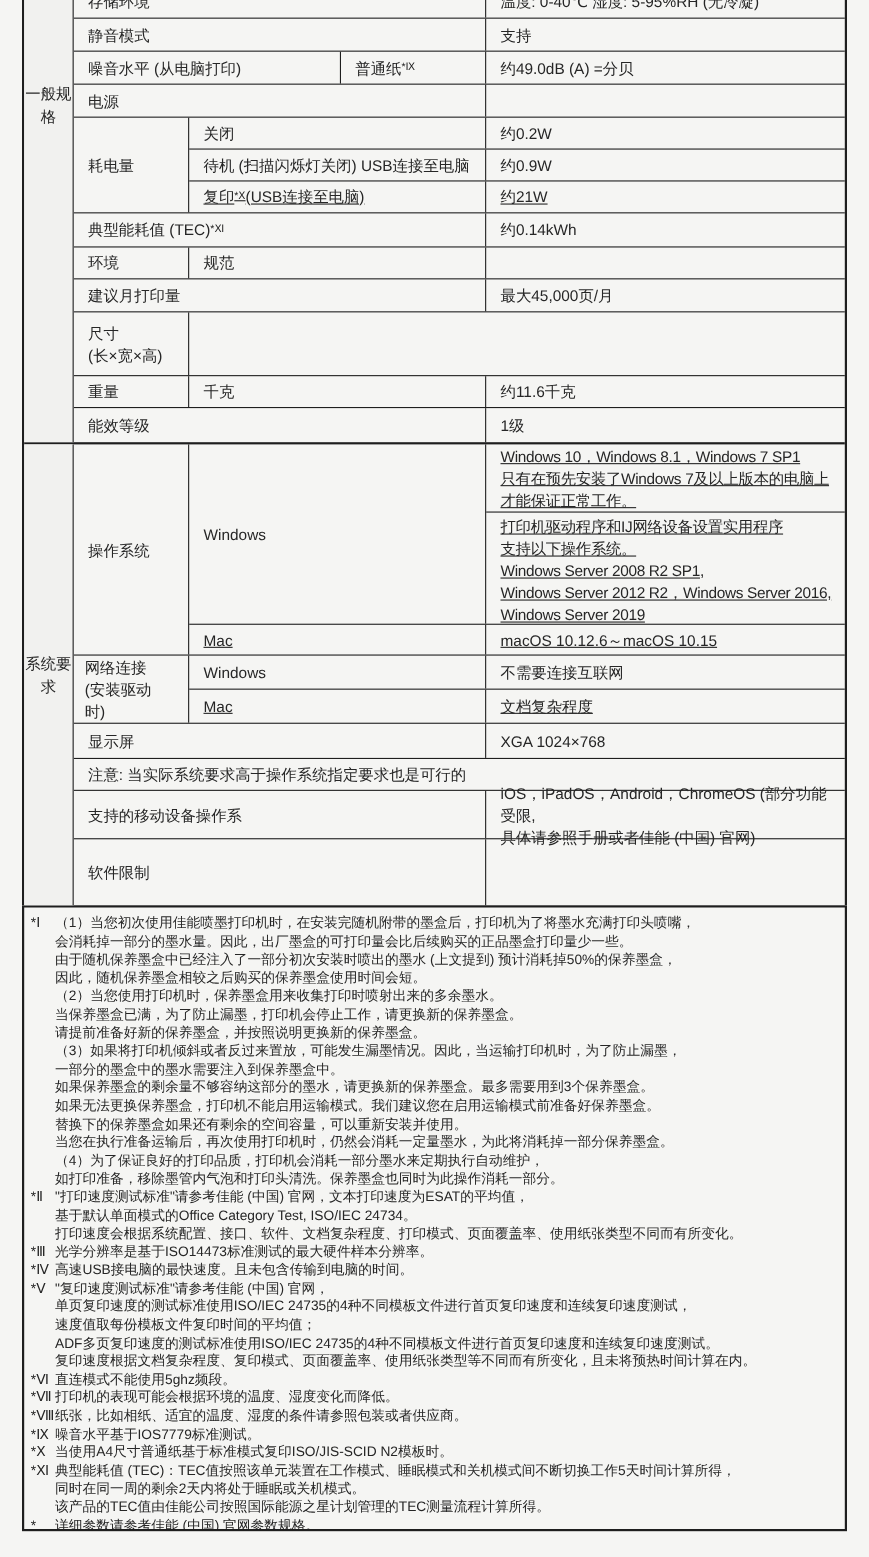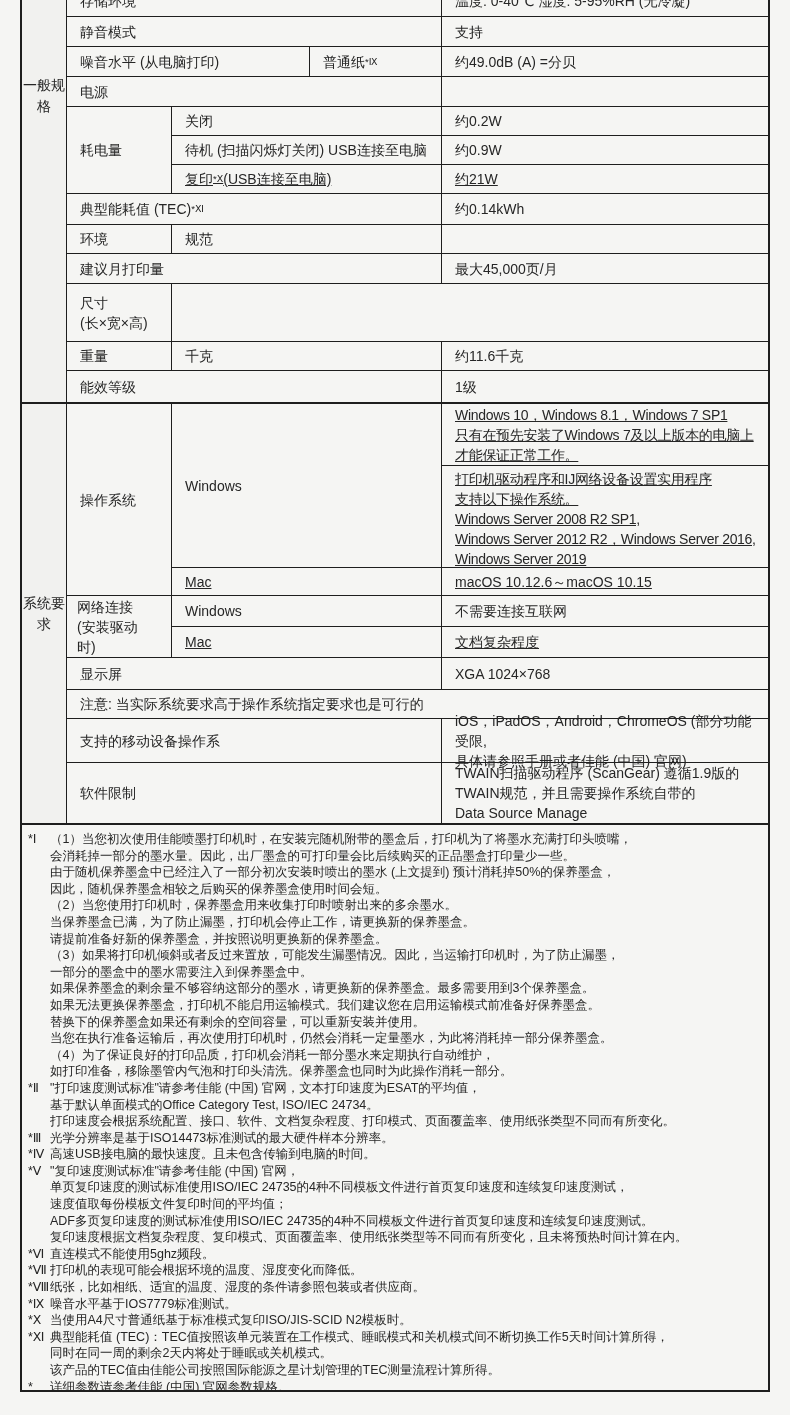--- a/index.html
+++ b/index.html
@@ -198,23 +198,20 @@
         </div>
 
         <div class="row" style="height:44px">
           <div class="cell w375 br">支持的移动设备操作系</div>
           <div class="cell grow pre">iOS，iPadOS，Android，ChromeOS (部分功能受限,
 具体请参照手册或者佳能 (中国) 官网)</div>
         </div>
 
         <div class="row" style="height:60px">
           <div class="cell w375 br">软件限制</div>
-          <div class="cell grow pre">TWAIN扫描驱动程序 (ScanGear) 遵循1.9版的
-TWAIN规范，并且需要操作系统自带的
-Data Source Manage</div>
         </div>
 
       </div>
     </div>
   </div>
 
   <div class="footnotes">
     <div class="fn">
       <div class="fn-marker">*Ⅰ</div>
       <div class="fn-text">（1）当您初次使用佳能喷墨打印机时，在安装完随机附带的墨盒后，打印机为了将墨水充满打印头喷嘴，

